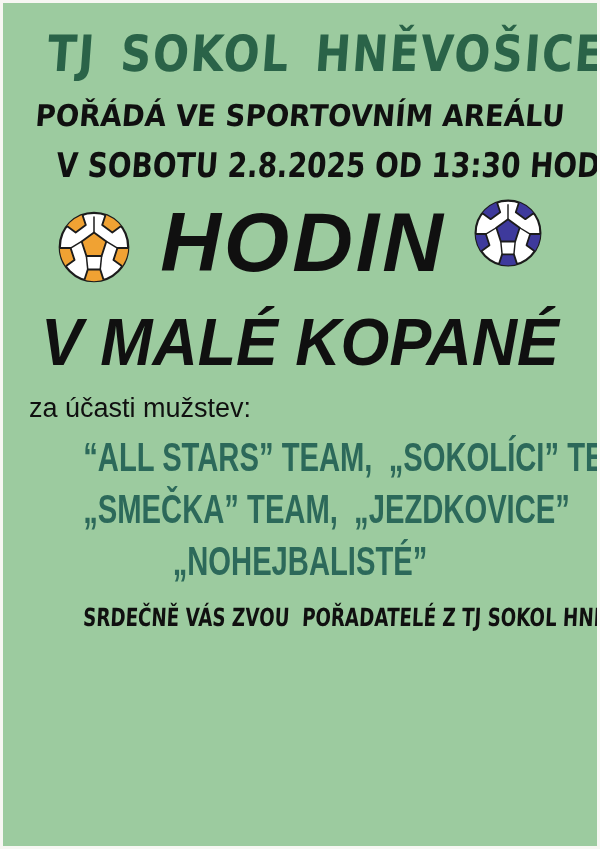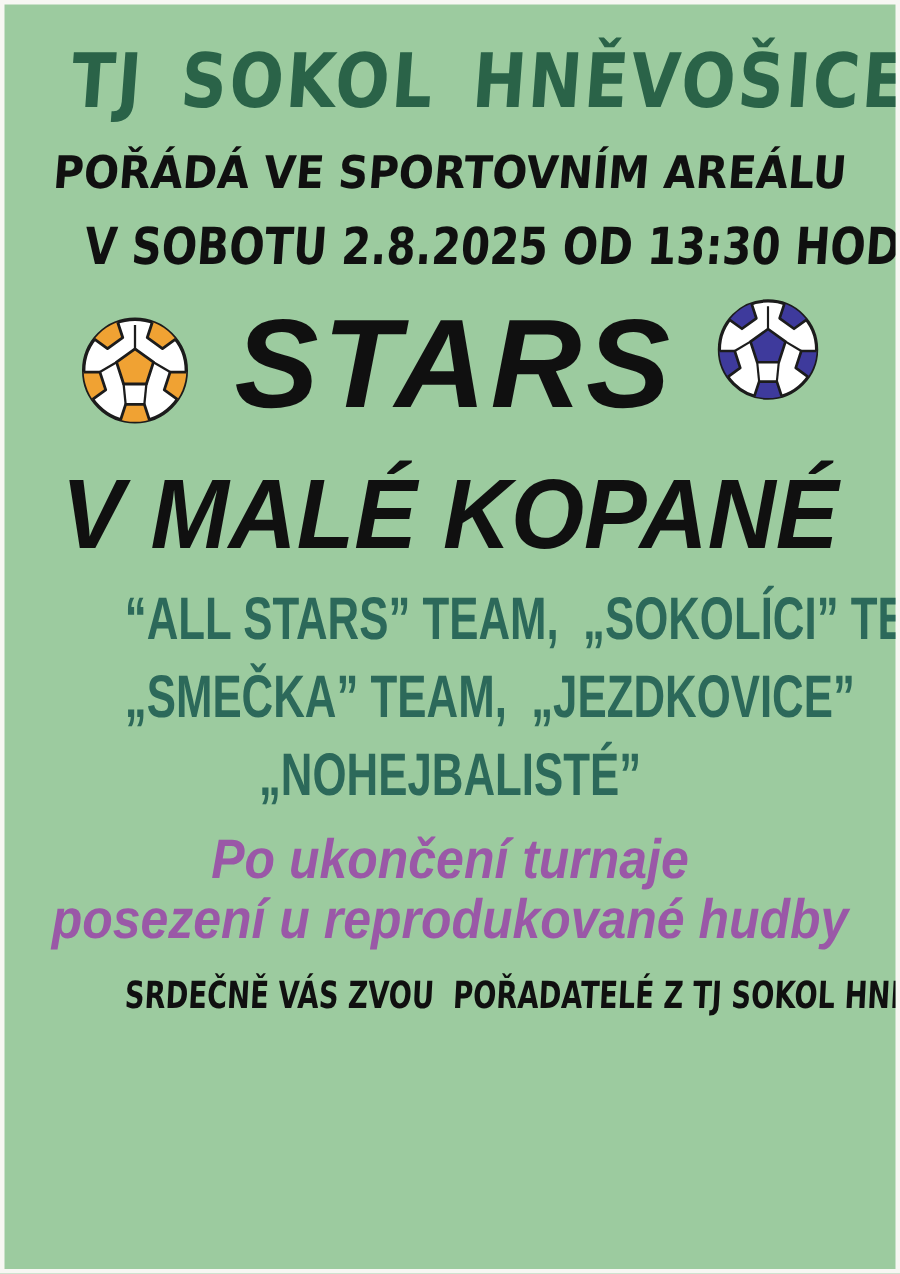--- a/index.html
+++ b/index.html
@@ -98,21 +98,21 @@
         <g clip-path="url(#bcL)" stroke="#1c1c1c" stroke-width="2">
           <line x1="50" y1="31" x2="50" y2="10"></line>
           <line x1="33.8" y1="42.7" x2="19.2" y2="51.4"></line>
           <line x1="66.2" y1="42.7" x2="80.8" y2="51.4"></line>
           <line x1="40" y1="61.8" x2="41.8" y2="79.7"></line>
           <line x1="60" y1="61.8" x2="58.2" y2="79.7"></line>
         </g>
       </svg>
     </span>
 
-    <div class="turnaj">STARS</div>
+    <div class="turnaj">HODIN</div>
 
     <span class="ball ball-right">
       <svg viewBox="0 0 100 100">
         <defs>
             <clipPath id="bcR">
               <circle cx="50" cy="50" r="45"></circle>
             </clipPath>
           </defs>
         <circle cx="50" cy="50" r="45" fill="#ffffff" stroke="#1c1c1c" stroke-width="3"></circle>
         <g clip-path="url(#bcR)" fill="var(--ball-right, #3e3a9c)" stroke="#1c1c1c" stroke-width="2.5" stroke-linejoin="round">
@@ -129,28 +129,25 @@
           <line x1="66.2" y1="42.7" x2="80.8" y2="51.4"></line>
           <line x1="40" y1="61.8" x2="41.8" y2="79.7"></line>
           <line x1="60" y1="61.8" x2="58.2" y2="79.7"></line>
         </g>
       </svg>
     </span>
   </div>
 
   <div class="kopane">V MALÉ KOPANÉ</div>
 
+  <div class="teams-intro">za účasti mužstev:</div>
 
   <div class="teams">
     <div class="teams-line">“ALL STARS” TEAM,  „SOKOLÍCI” TEAM</div>
     <div class="teams-line">„SMEČKA” TEAM,  „JEZDKOVICE”</div>
     <div class="teams-line">„NOHEJBALISTÉ”</div>
   </div>
 
 
-  <div class="music">
-    <div class="music-line">Po ukončení turnaje</div>
-    <div class="music-line">posezení u reprodukované hudby</div>
-  </div>
 
   <div class="footer-line deco">SRDEČNĚ VÁS ZVOU  POŘADATELÉ Z TJ SOKOL HNĚVOŠICE</div>
 
 </div>
 
 </body></html>

